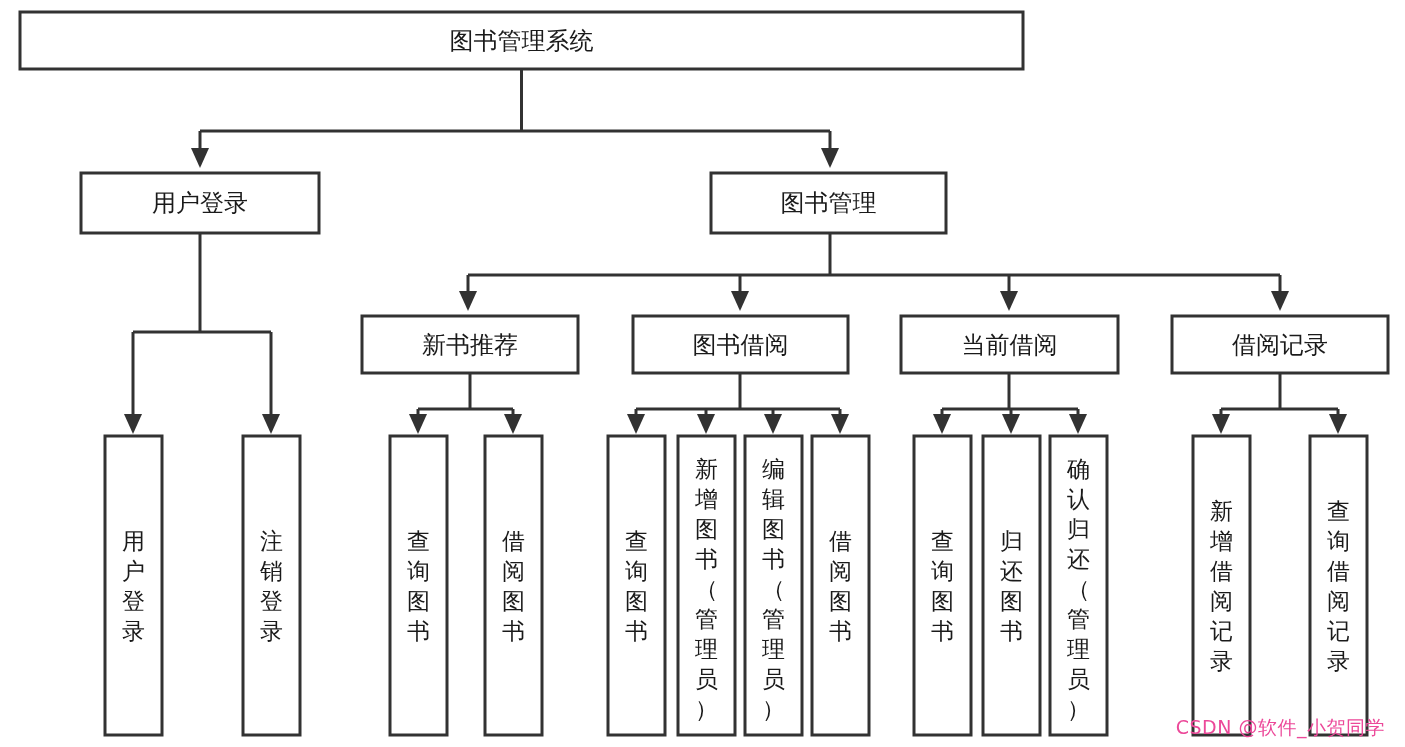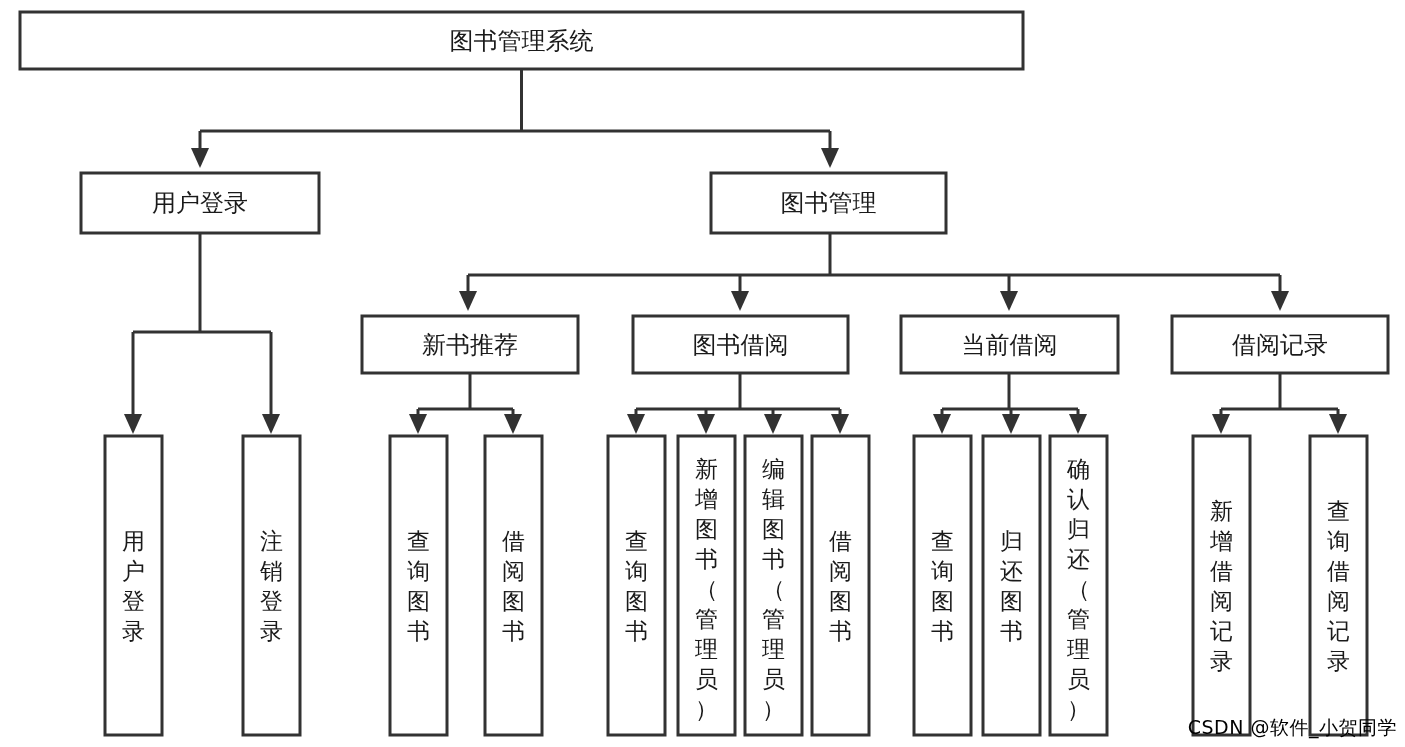--- a/index.html
+++ b/index.html
@@ -51,25 +51,25 @@
     dominant-baseline: middle;
   }
   .node-label-v {
     fill: #1a1a1a;
     font-family: "DejaVu Sans", "Liberation Sans", sans-serif;
     font-size: 23px;
     text-anchor: middle;
   }
   .watermark-text {
     position: absolute;
-    right: 8px;
+    right: 20px;
     bottom: 6px;
     font-family: "DejaVu Sans", "Liberation Sans", sans-serif;
     font-size: 19px;
-    color: #000000;
+    color: #ec4899;
     white-space: nowrap;
     letter-spacing: 0.5px;
     user-select: none;
   }
 </style>
 </head>
 <body>
 
 <div id="diagram-root">
   <svg class="diagram-canvas" id="diagram-canvas" viewBox="0 0 1405 747" xmlns="http://www.w3.org/2000/svg">

